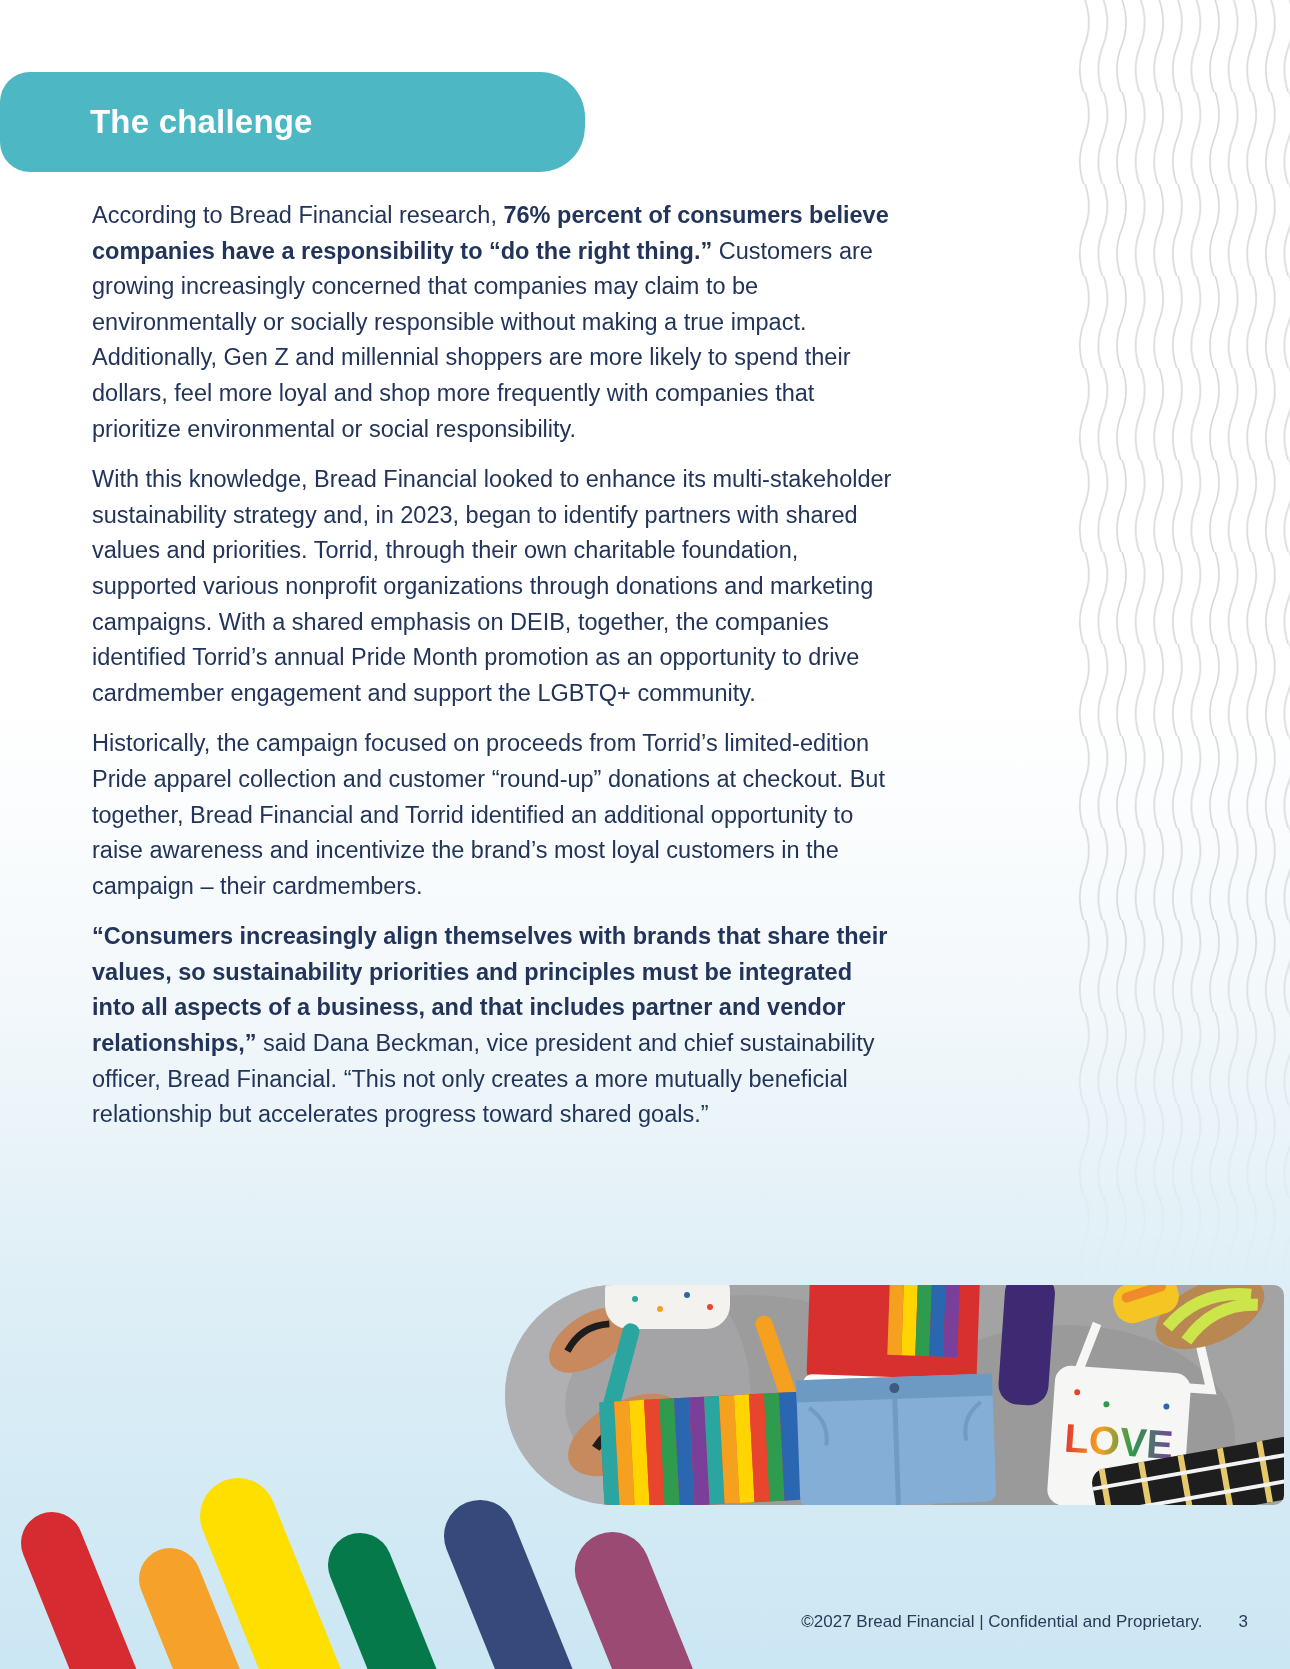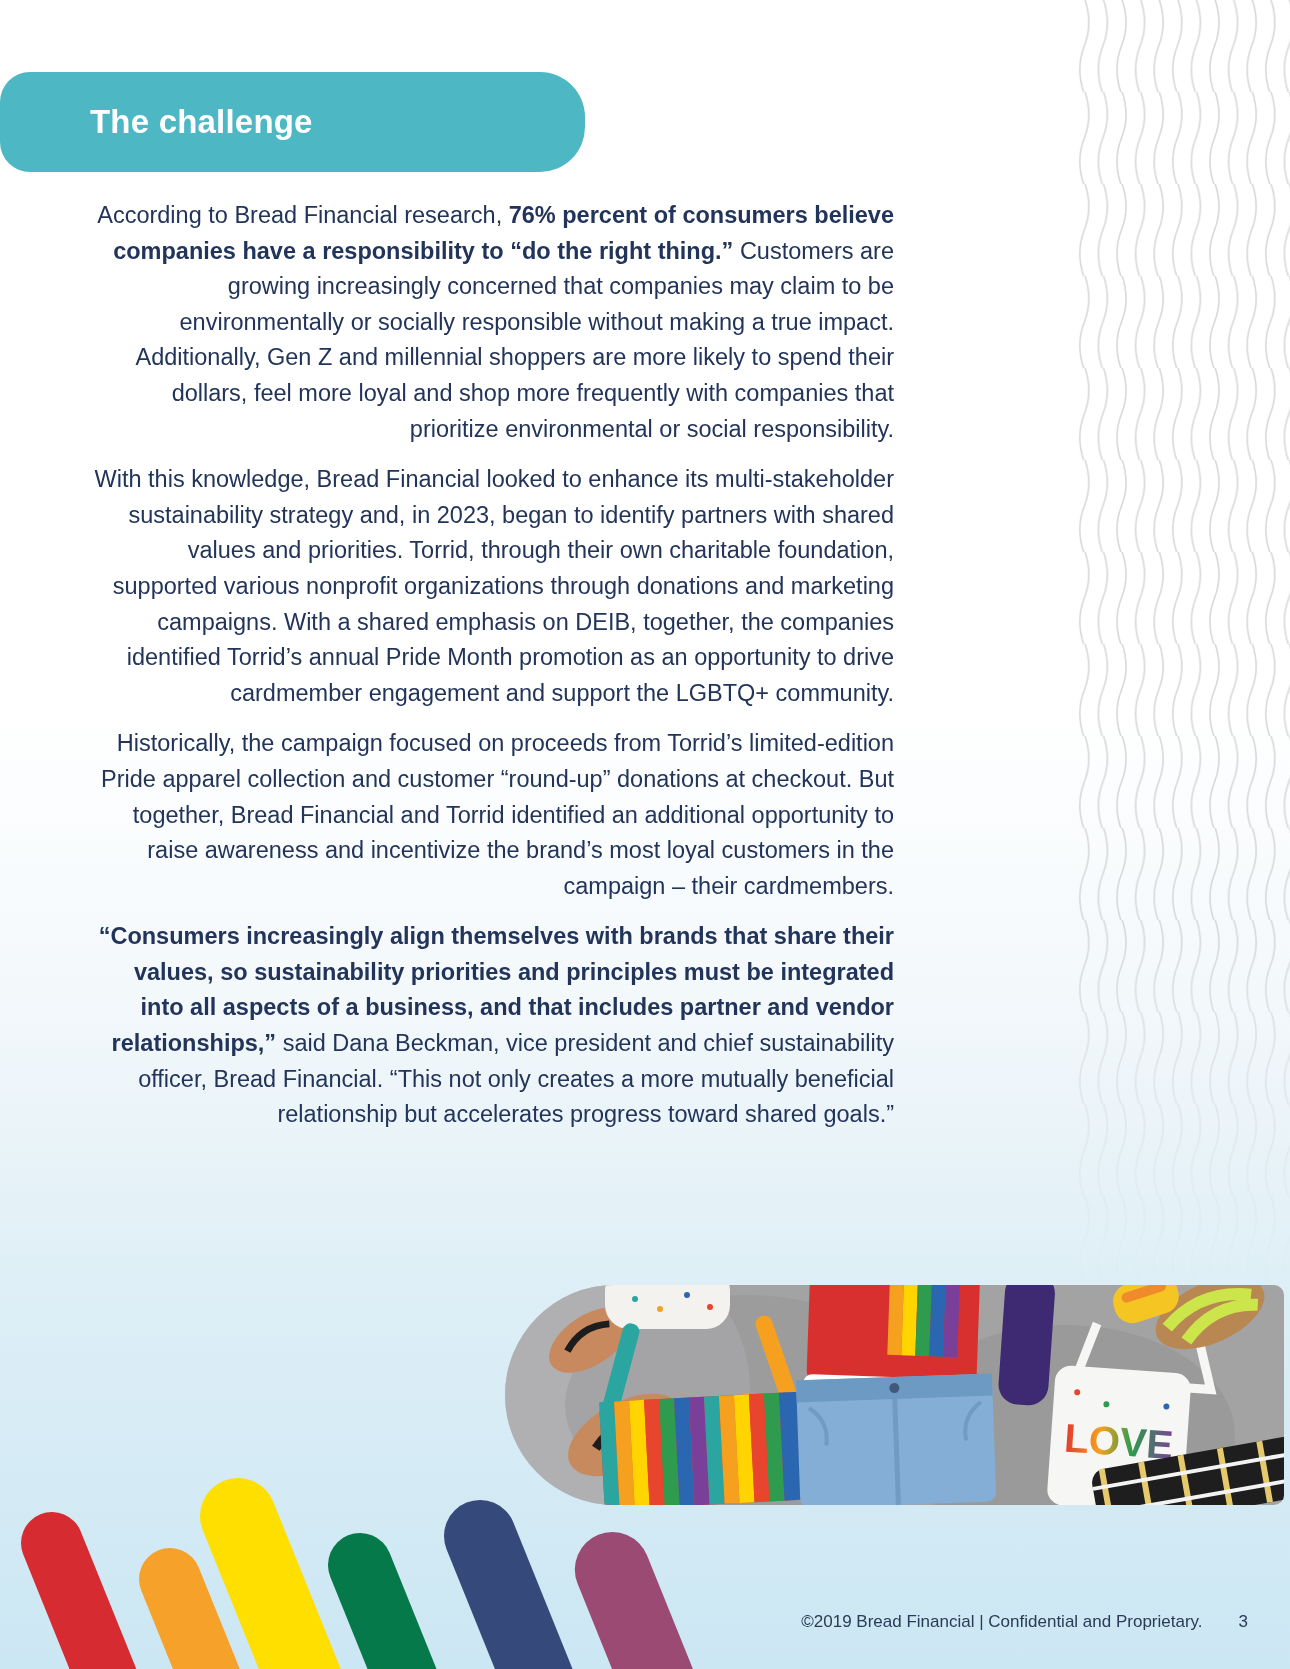--- a/index.html
+++ b/index.html
@@ -12,21 +12,21 @@
     -webkit-mask-image:linear-gradient(to bottom,#000 72%,rgba(0,0,0,0) 99%);
     mask-image:linear-gradient(to bottom,#000 72%,rgba(0,0,0,0) 99%);}
 
   
   .banner{position:absolute;left:0;top:72px;width:585px;height:100px;
     border-radius:30px 45px 45px 30px;display:flex;align-items:center;}
   .banner h1{margin:0;padding-left:90px;font-size:33px;font-weight:700;color:#ffffff;letter-spacing:.2px;}
 
   
   .content{position:absolute;left:92px;top:198px;width:802px;color:#223459;}
-  .content p{margin:0 0 15px 0;font-size:23.5px;line-height:35.6px;font-weight:400;text-align:right;}
+  .content p{margin:0 0 15px 0;font-size:23.5px;line-height:35.6px;font-weight:400;}
   .content .b{font-weight:700;}
 
   
   .photo{position:absolute;left:505px;top:1285px;width:779px;height:220px;
     border-radius:110px 10px 10px 110px;overflow:hidden;}
   .photo svg{display:block;}
 
   
   .stripe{position:absolute;height:430px;transform:rotate(-22deg);}
 
@@ -163,17 +163,17 @@
   </div>
 
   <div class="stripe" style="left: 21px; top: 1512px; width: 62px; border-radius: 31px 31px 0px 0px; transform-origin: 50% 31px; background-color: rgb(214, 43, 48);"></div>
   <div class="stripe" style="left: 139px; top: 1548px; width: 62px; border-radius: 31px 31px 0px 0px; transform-origin: 50% 31px; background-color: rgb(246, 162, 42);"></div>
   <div class="stripe" style="left: 200px; top: 1478px; width: 76px; border-radius: 38px 38px 0px 0px; transform-origin: 50% 38px; background-color: rgb(255, 223, 0);"></div>
   <div class="stripe" style="left: 328px; top: 1533px; width: 64px; border-radius: 32px 32px 0px 0px; transform-origin: 50% 32px; background-color: rgb(6, 121, 75);"></div>
   <div class="stripe" style="left: 444px; top: 1500px; width: 72px; border-radius: 36px 36px 0px 0px; transform-origin: 50% 36px; background-color: rgb(54, 73, 123);"></div>
   <div class="stripe" style="left: 575px; top: 1532px; width: 75px; border-radius: 38px 38px 0px 0px; transform-origin: 50% 38px; background-color: rgb(154, 74, 115);"></div>
 
   <div class="footer">
-    <span>©2019 Bread Financial | Confidential and Proprietary.</span>
+    <span>©2027 Bread Financial | Confidential and Proprietary.</span>
     <span>3</span>
   </div>
 
 </div>
 
 </body></html>

